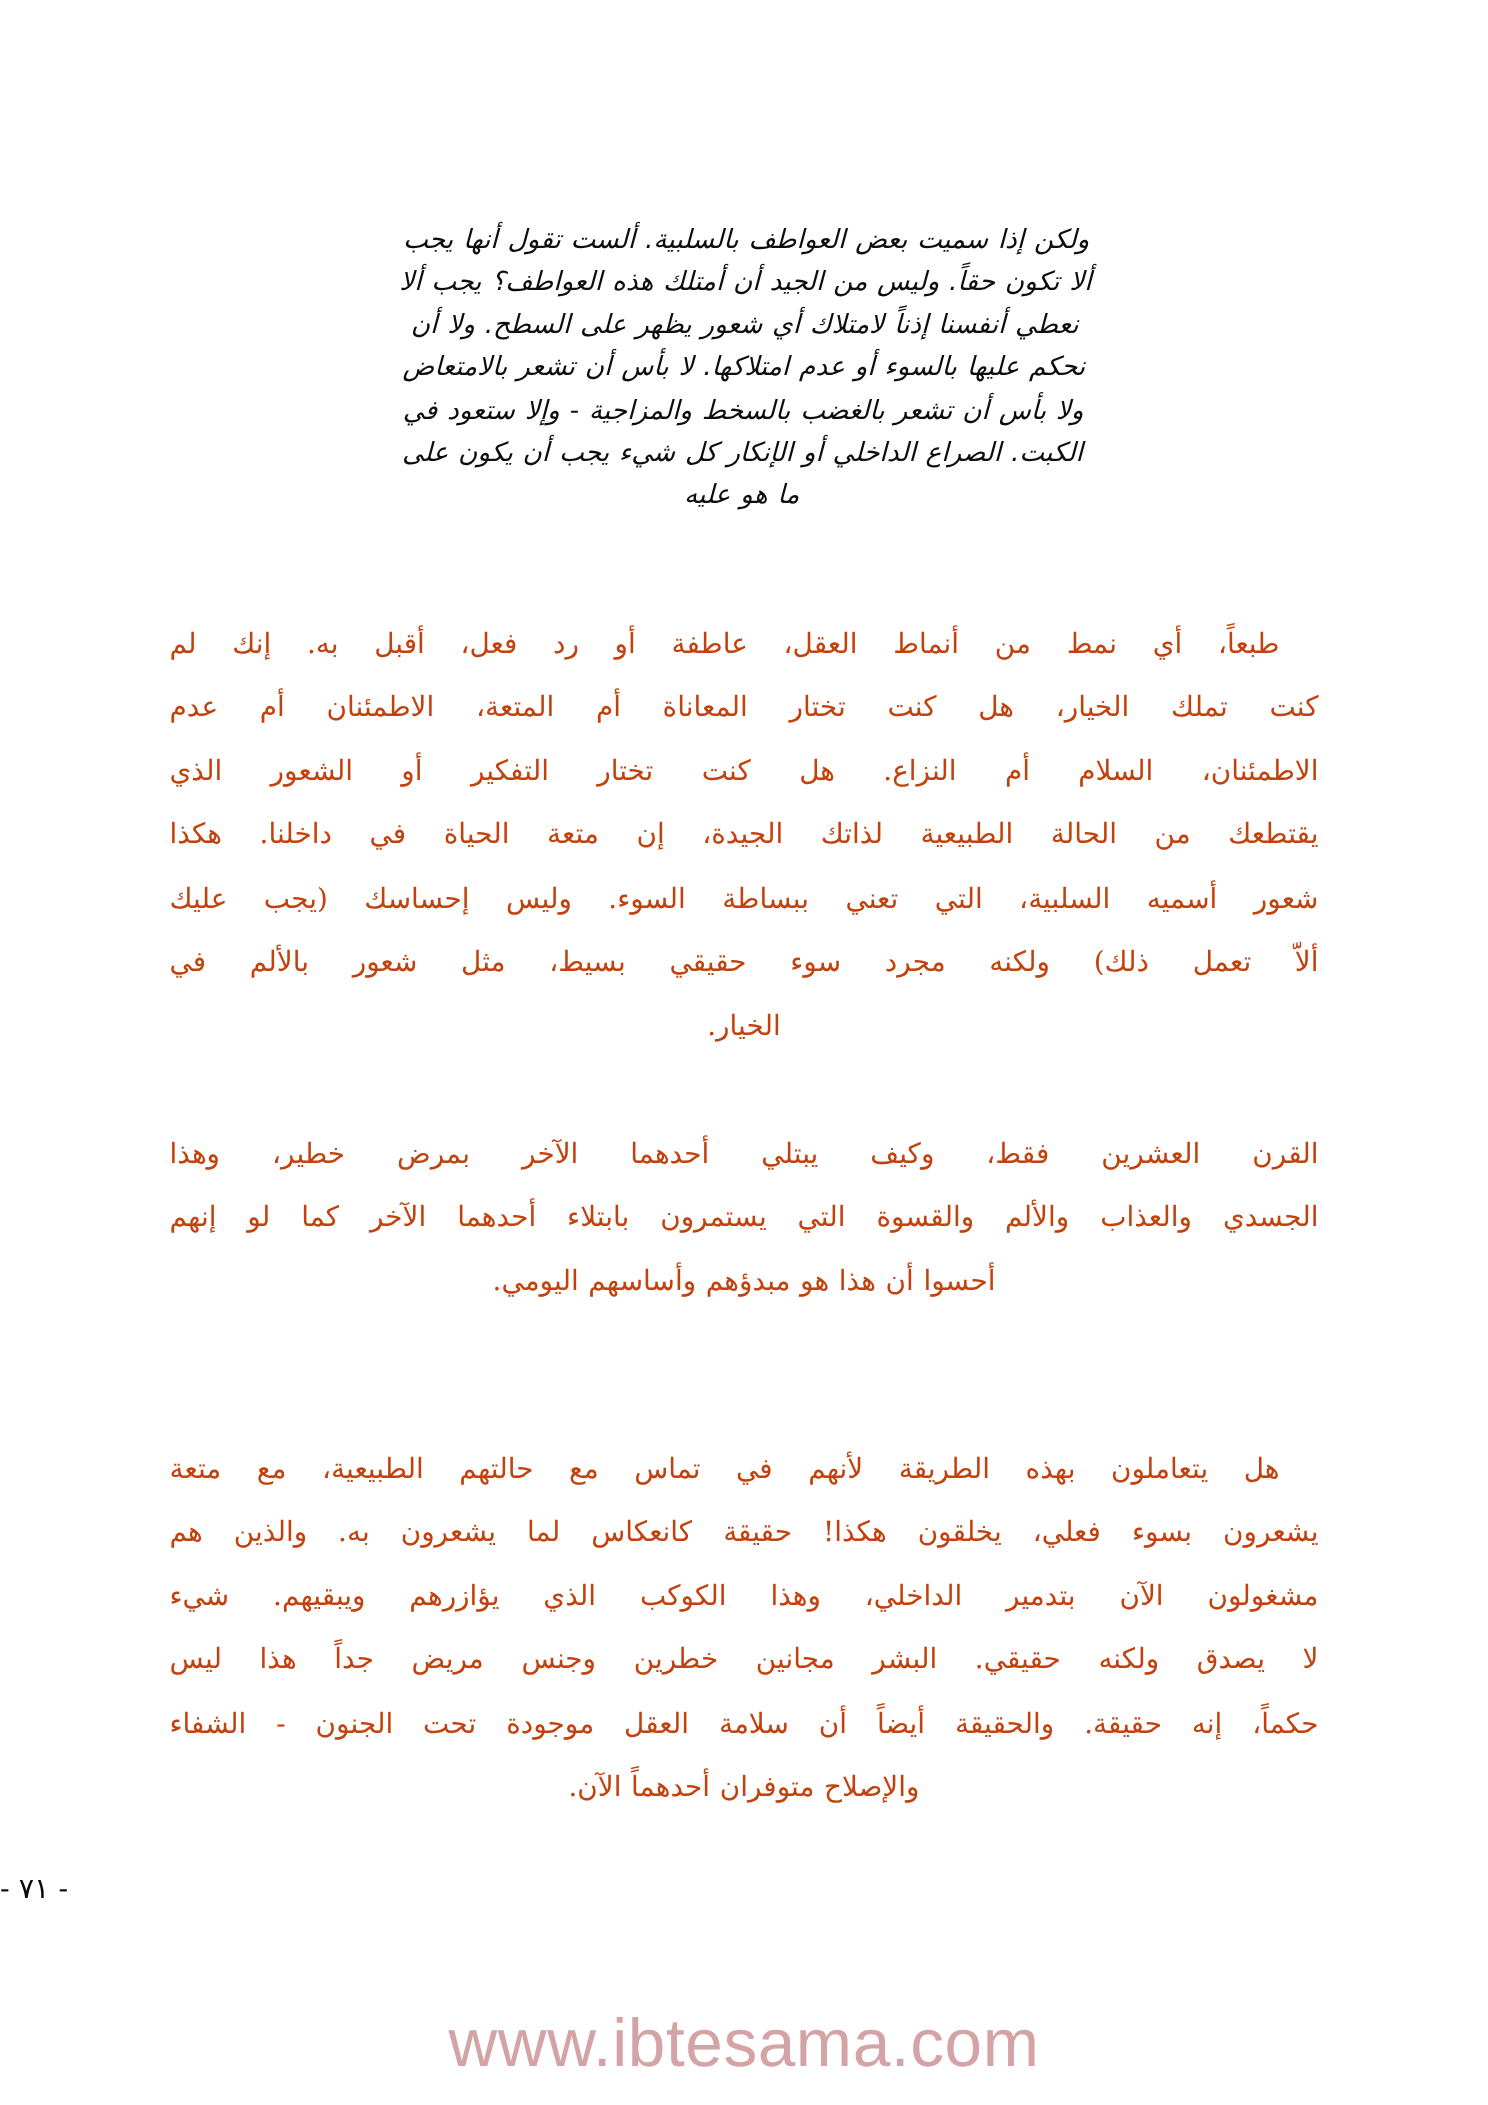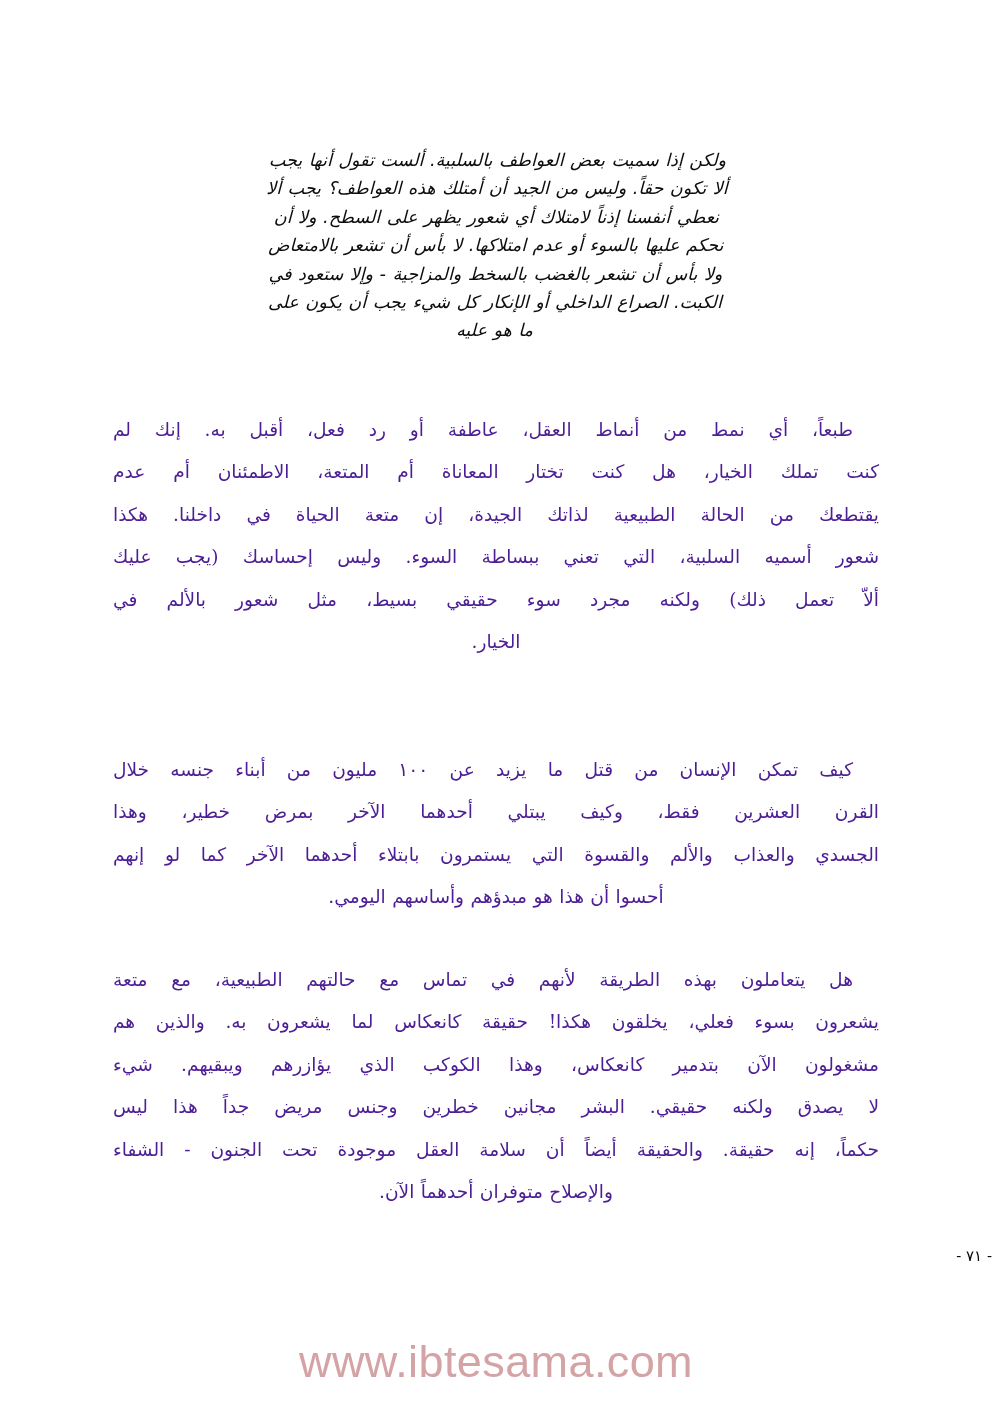--- a/index.html
+++ b/index.html
@@ -64,21 +64,21 @@
   .para {
     position: absolute;
     right: 113px;
     left: 113px;
     direction: rtl;
     text-align: justify;
     text-align-last: center;
     font-family: "DejaVu Serif", "DejaVu Sans", serif;
     font-size: 18.6px;
     line-height: 42.5px;
-    color: #4c1d95;
+    color: #c2410c;
     word-spacing: 0.5px;
   }
   .para .pline {
     display: block;
     white-space: nowrap;
     text-align: justify;
     text-align-last: justify;
   }
   .para .pline.last {
     text-align-last: center;
@@ -91,23 +91,23 @@
   #para-1 { top: 390px; }
   #para-2 { top: 730px; }
   #para-3 { top: 940px; }
 
   
   .folio {
     position: absolute;
     top: 1247px;
     left: 0;
     right: 0;
-    text-align: right;
+    text-align: left;
     font-family: "DejaVu Serif", serif;
-    font-size: 15px;
+    font-size: 19px;
     letter-spacing: 2px;
     color: #0a0a0a;
     direction: rtl;
   }
 
   
   .watermark {
     position: absolute;
     top: 1336px;
     left: 0;
@@ -133,37 +133,37 @@
       <span class="qline l-just">نعطي أنفسنا إذناً لامتلاك أي شعور يظهر على السطح. ولا أن</span>
       <span class="qline l-just">نحكم عليها بالسوء أو عدم امتلاكها. لا بأس أن تشعر بالامتعاض</span>
       <span class="qline l-just">ولا بأس أن تشعر بالغضب بالسخط والمزاجية - وإلا ستعود في</span>
       <span class="qline l-just">الكبت. الصراع الداخلي أو الإنكار كل شيء يجب أن يكون على</span>
       <span class="qline l-center">ما هو عليه</span>
     </blockquote>
 
     <p class="para" id="para-1">
       <span class="pline"><span class="ind"></span><span>طبعاً، أي نمط من أنماط العقل، عاطفة أو رد فعل، أقبل به. إنك لم</span></span>
       <span class="pline">كنت تملك الخيار، هل كنت تختار المعاناة أم المتعة، الاطمئنان أم عدم</span>
+      <span class="pline">الاطمئنان، السلام أم النزاع. هل كنت تختار التفكير أو الشعور الذي</span>
       <span class="pline">يقتطعك من الحالة الطبيعية لذاتك الجيدة، إن متعة الحياة في داخلنا. هكذا</span>
       <span class="pline">شعور أسميه السلبية، التي تعني ببساطة السوء. وليس إحساسك (يجب عليك</span>
       <span class="pline">ألاّ تعمل ذلك) ولكنه مجرد سوء حقيقي بسيط، مثل شعور بالألم في</span>
       <span class="pline last">الخيار.</span>
     </p>
 
     <p class="para" id="para-2">
-      <span class="pline"><span class="ind"></span><span>كيف تمكن الإنسان من قتل ما يزيد عن ١٠٠ مليون من أبناء جنسه خلال</span></span>
       <span class="pline">القرن العشرين فقط، وكيف يبتلي أحدهما الآخر بمرض خطير، وهذا</span>
       <span class="pline">الجسدي والعذاب والألم والقسوة التي يستمرون بابتلاء أحدهما الآخر كما لو إنهم</span>
       <span class="pline last">أحسوا أن هذا هو مبدؤهم وأساسهم اليومي.</span>
     </p>
 
     <p class="para" id="para-3">
       <span class="pline"><span class="ind"></span><span>هل يتعاملون بهذه الطريقة لأنهم في تماس مع حالتهم الطبيعية، مع متعة</span></span>
       <span class="pline">يشعرون بسوء فعلي، يخلقون هكذا! حقيقة كانعكاس لما يشعرون به. والذين هم</span>
-      <span class="pline">مشغولون الآن بتدمير كانعكاس، وهذا الكوكب الذي يؤازرهم ويبقيهم. شيء</span>
+      <span class="pline">مشغولون الآن بتدمير الداخلي، وهذا الكوكب الذي يؤازرهم ويبقيهم. شيء</span>
       <span class="pline">لا يصدق ولكنه حقيقي. البشر مجانين خطرين وجنس مريض جداً هذا ليس</span>
       <span class="pline">حكماً، إنه حقيقة. والحقيقة أيضاً أن سلامة العقل موجودة تحت الجنون - الشفاء</span>
       <span class="pline last">والإصلاح متوفران أحدهماً الآن.</span>
     </p>
 
     <div class="folio">- ٧١ -</div>
 
     <div class="watermark">www.ibtesama.com</div>
 
   </div>

